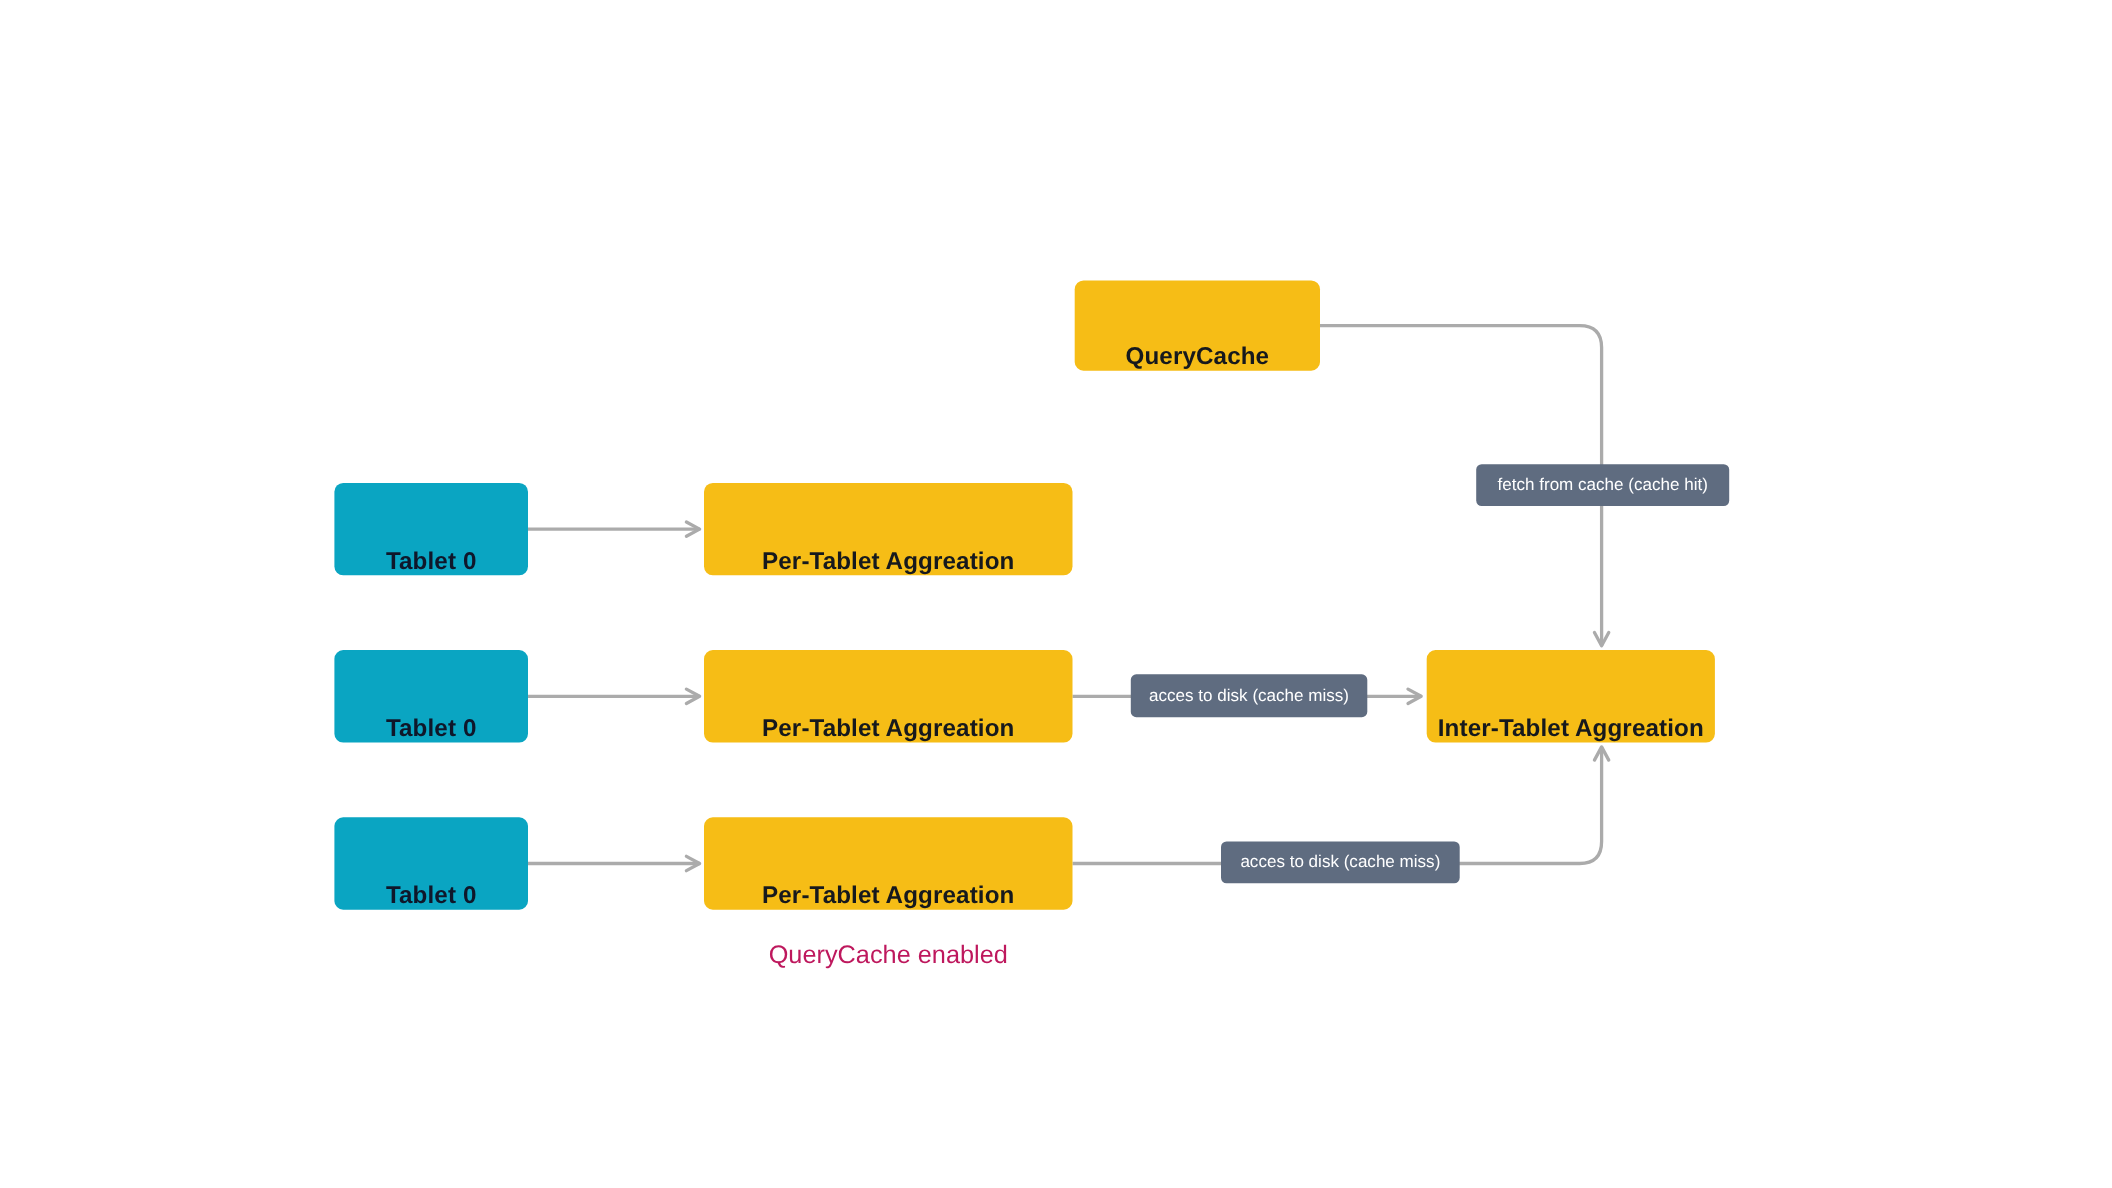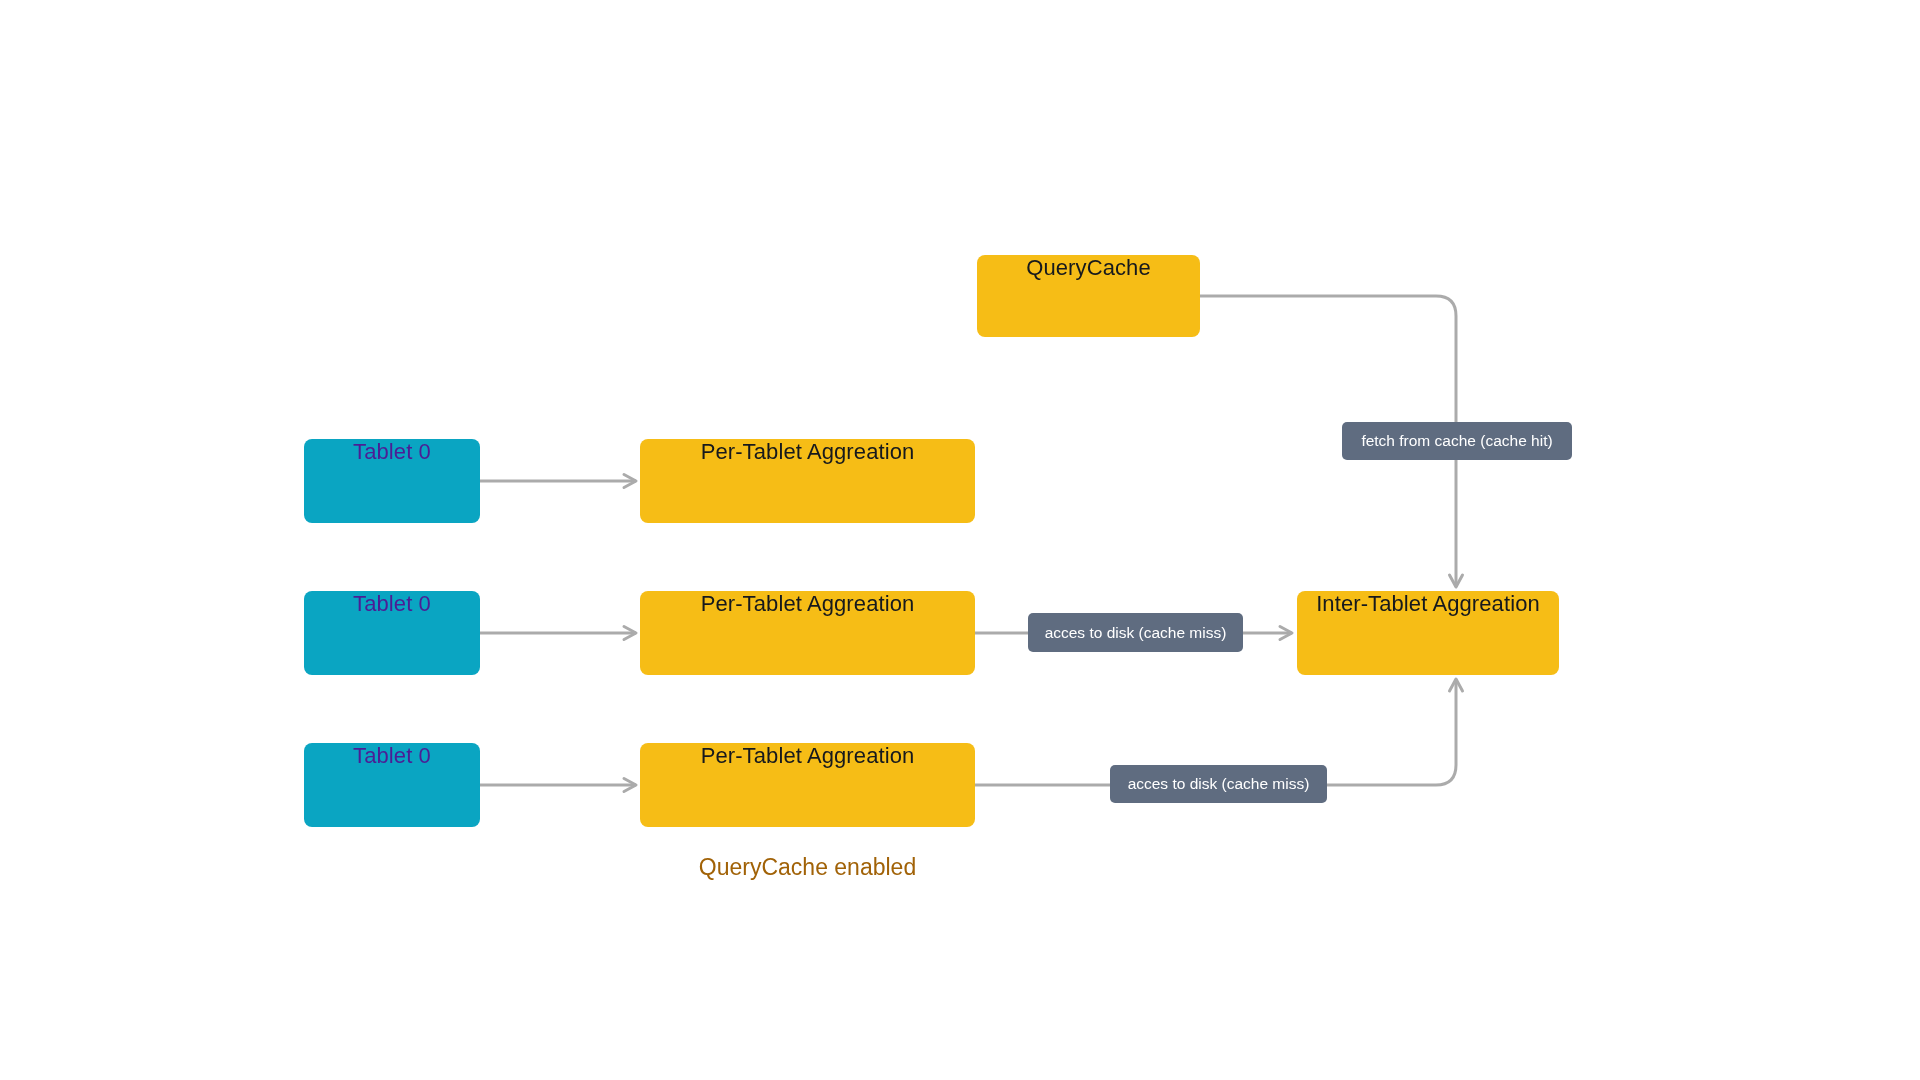--- a/index.html
+++ b/index.html
@@ -21,31 +21,31 @@
     top: 0;
   }
   .edge {
     fill: none;
     stroke: #ABABAB;
     stroke-width: 3;
   }
   .node {
     position: absolute;
     display: flex;
-    align-items: flex-start;
+    align-items: flex-end;
     justify-content: center;
     border-radius: 8px;
     font-size: 22px;
-    font-weight: 400;
+    font-weight: 700;
     letter-spacing: 0.1px;
     white-space: nowrap;
   }
   .node.teal {
     background: #0AA5C2;
-    color: #4c1d95;
+    color: #0f172a;
   }
   .node.yellow {
     background: #F6BD16;
     color: #16191D;
   }
   .badge {
     position: absolute;
     display: flex;
     align-items: center;
     justify-content: center;
@@ -56,21 +56,21 @@
     white-space: nowrap;
     text-align: right;
   }
   .caption {
     position: absolute;
     left: 640px;
     top: 854px;
     width: 335px;
     text-align: center;
     font-size: 23px;
-    color: #a16207;
+    color: #be185d;
     white-space: nowrap;
   }
   
   #n-tablet1   { left: 304px;  top: 439px; width: 176px; height: 84px; }
   #n-tablet2   { left: 304px;  top: 591px; width: 176px; height: 84px; }
   #n-tablet3   { left: 304px;  top: 743px; width: 176px; height: 84px; }
   #n-per1      { left: 640px;  top: 439px; width: 335px; height: 84px; }
   #n-per2      { left: 640px;  top: 591px; width: 335px; height: 84px; }
   #n-per3      { left: 640px;  top: 743px; width: 335px; height: 84px; }
   #n-qc        { left: 977px;  top: 255px; width: 223px; height: 82px; }

